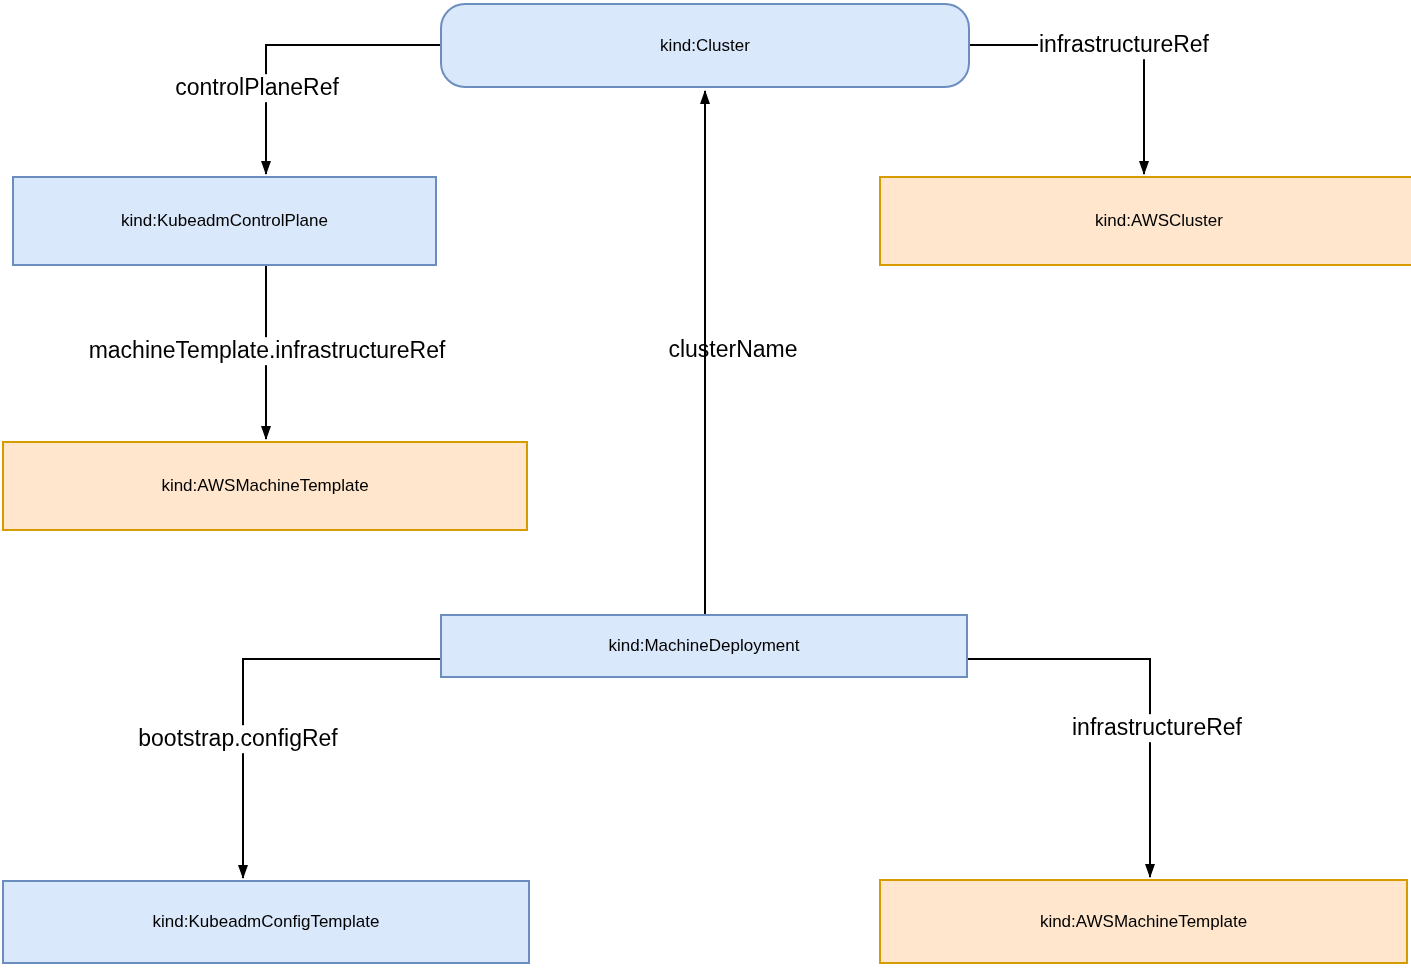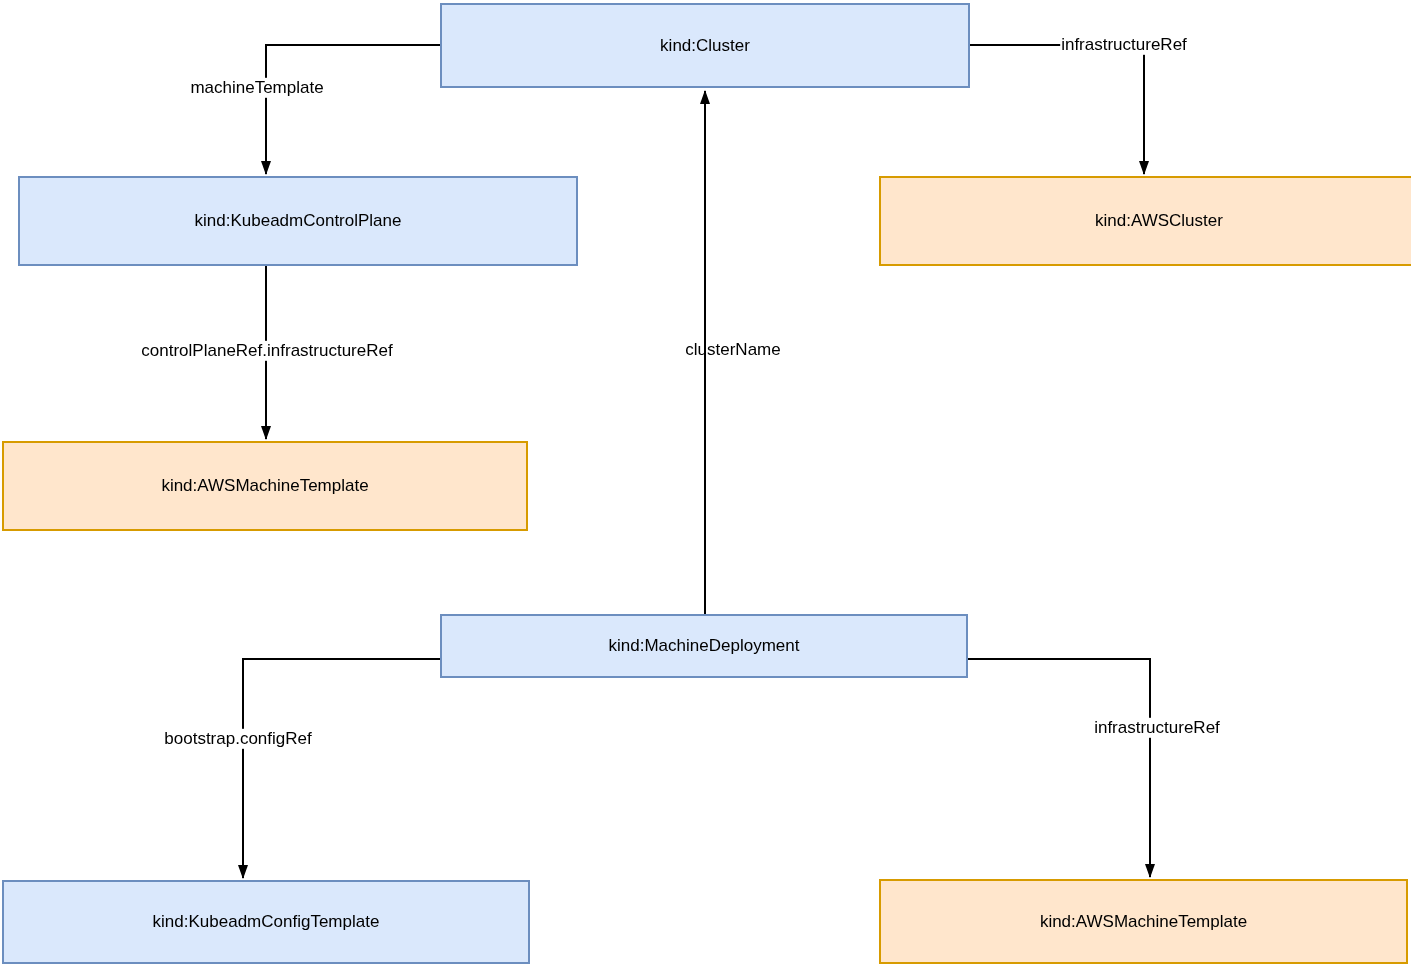--- a/index.html
+++ b/index.html
@@ -56,21 +56,21 @@
     background: var(--node-blue-fill);
     border: 2px solid var(--node-blue-border);
   }
   .node.orange {
     background: var(--node-orange-fill);
     border: 2px solid var(--node-orange-border);
   }
   .edge-label {
     position: absolute;
     transform: translate(-50%, -50%);
-    font-size: 17px;
+    font-size: 23px;
     color: var(--label-text);
     background: var(--canvas-bg);
     padding: 0 1px;
     white-space: nowrap;
     line-height: 1.2;
   }
   .edge-label.transparent {
     background: transparent;
     margin-left: 28px;
   }
@@ -87,25 +87,25 @@
       </marker>
     </defs>
     <path class="edge-line" marker-end="url(#arrow)" d="M 440 45 L 266 45 L 266 174"></path>
     <path class="edge-line" marker-end="url(#arrow)" d="M 970 45 L 1144 45 L 1144 174"></path>
     <path class="edge-line" marker-end="url(#arrow)" d="M 266 266 L 266 439"></path>
     <path class="edge-line" marker-end="url(#arrow)" d="M 705 614 L 705 91"></path>
     <path class="edge-line" marker-end="url(#arrow)" d="M 440 659 L 243 659 L 243 878"></path>
     <path class="edge-line" marker-end="url(#arrow)" d="M 968 659 L 1150 659 L 1150 877"></path>
   </svg>
 
-  <div class="node blue" style="left:440px; top:3px; width:530px; height:85px;">
+  <div class="node blue" style="left:440px; top:3px; width:530px; height:85px;border-radius:25px;">
     <span>kind:Cluster</span>
   </div>
 
-  <div class="node blue" style="left:18px; top:176px; width:560px; height:90px;">
+  <div class="node blue" style="left:12px; top:176px; width:425px; height:90px;">
     <span>kind:KubeadmControlPlane</span>
   </div>
 
   <div class="node orange" style="left:879px; top:176px; width:560px; height:90px;">
     <span>kind:AWSCluster</span>
   </div>
 
   <div class="node orange" style="left:2px; top:441px; width:526px; height:90px;">
     <span>kind:AWSMachineTemplate</span>
   </div>
@@ -115,25 +115,25 @@
   </div>
 
   <div class="node blue" style="left:2px; top:880px; width:528px; height:84px;text-align:center;">
     <span>kind:KubeadmConfigTemplate</span>
   </div>
 
   <div class="node orange" style="left:879px; top:879px; width:529px; height:85px;">
     <span>kind:AWSMachineTemplate</span>
   </div>
 
-  <div class="edge-label" style="left:257px; top:88px;">machineTemplate</div>
+  <div class="edge-label" style="left:257px; top:88px;">controlPlaneRef</div>
 
   <div class="edge-label" style="left:1124px; top:45px;">infrastructureRef</div>
 
-  <div class="edge-label" style="left:267px; top:351px;">controlPlaneRef.infrastructureRef</div>
+  <div class="edge-label" style="left:267px; top:351px;">machineTemplate.infrastructureRef</div>
 
   <div class="edge-label transparent" style="left:705px; top:350px;">clusterName</div>
 
   <div class="edge-label" style="left:238px; top:739px;">bootstrap.configRef</div>
 
   <div class="edge-label" style="left:1157px; top:728px;">infrastructureRef</div>
 
 </div>
 
 </body></html>

